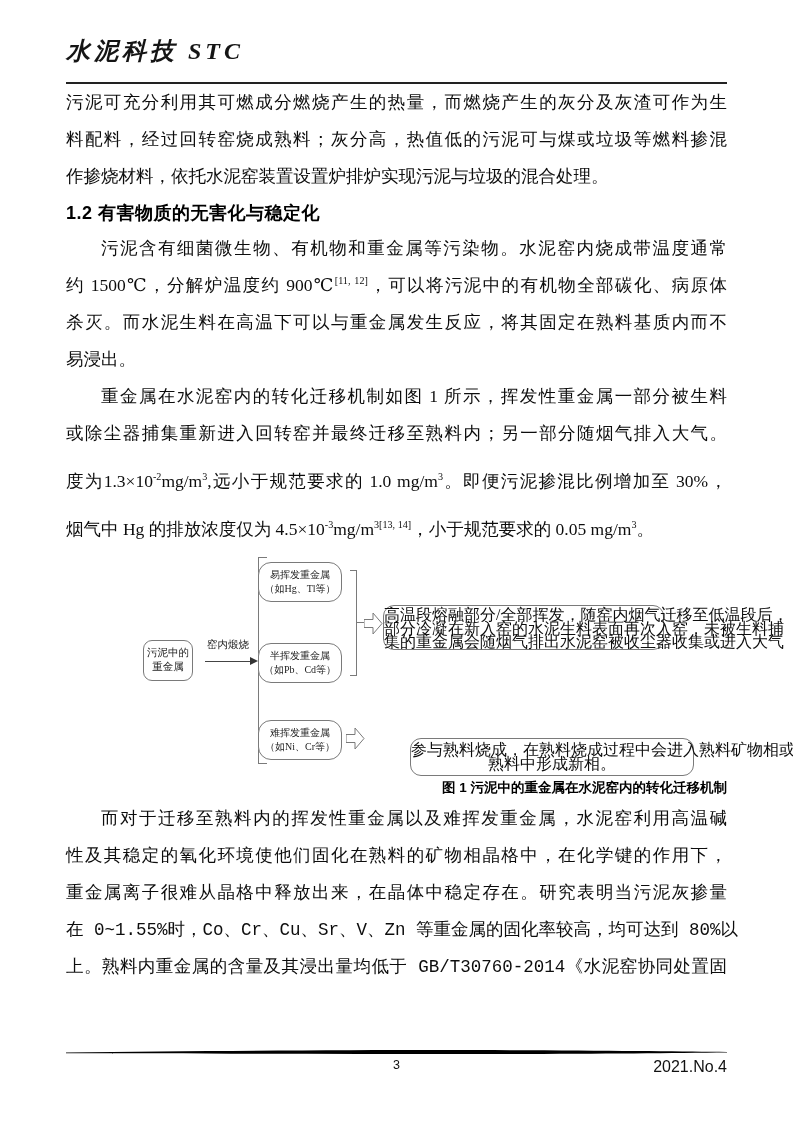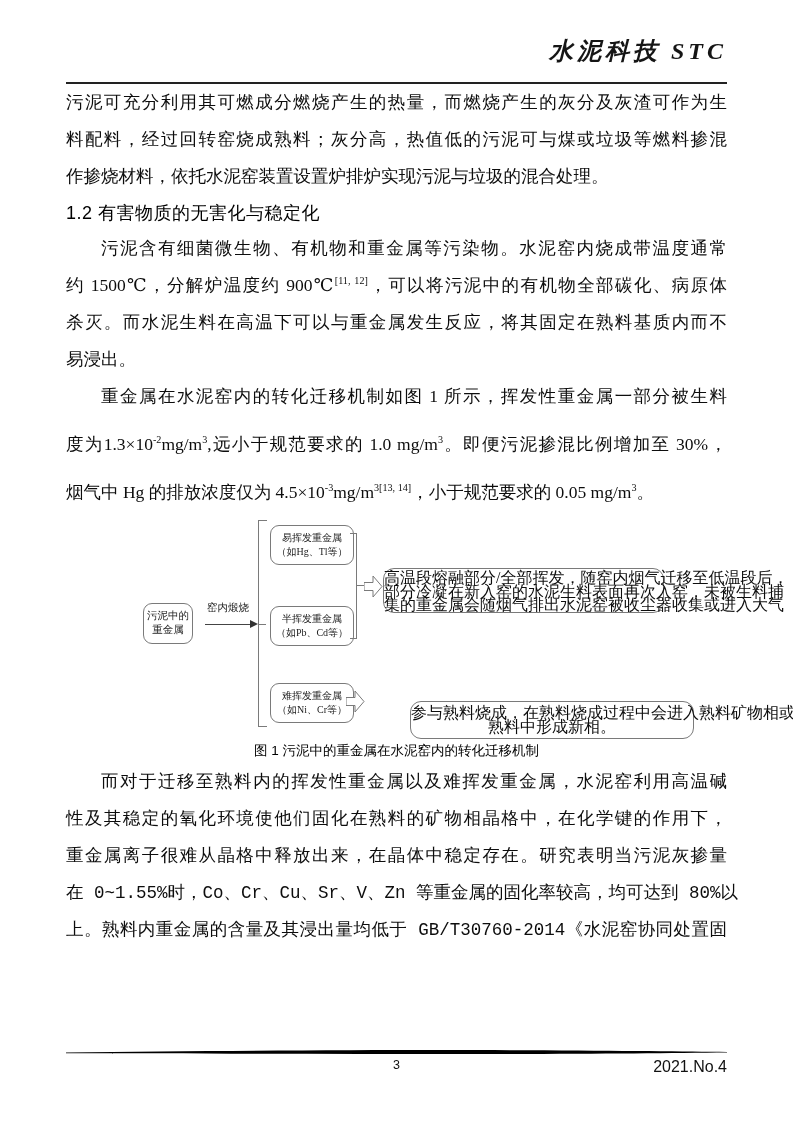--- a/index.html
+++ b/index.html
@@ -10,21 +10,21 @@
     background: #ffffff;
     overflow: hidden;
     font-family: "Liberation Serif", "DejaVu Serif", serif;
     color: #111;
   }
   .content { padding: 0 66px; }
 
   
   .header { padding-top: 34px; }
   .journal-title {
-    text-align: right;
+    text-align: left;
     font-size: 24px;
     line-height: 34px;
     font-style: italic;
     font-weight: 600;
     letter-spacing: 4px;
     color: #151515;
   }
   .header-rule {
     margin-top: 14px;
     height: 0;
@@ -43,21 +43,21 @@
     color: #0d0d0d;
   }
   .tline.lastline { text-align-last: left; }
   .tline.indent { text-indent: 35px; }
   .tline.spaced { margin-top: 11px; }
   sup { font-size: 0.58em; line-height: 0; vertical-align: super; }
 
   .section-heading {
     margin: 3px 0 2px 0;
     font-family: "Liberation Sans", "DejaVu Sans", sans-serif;
-    font-weight: 400;
+    font-weight: 700;
     font-size: 18px;
     line-height: 30px;
     letter-spacing: 0.5px;
     color: #000;
   }
 
   
   .fig-canvas {
     position: relative;
     width: 661px;
@@ -81,21 +81,21 @@
   .arrowhead {
     position: absolute; left: 184px; top: 107px; width: 0; height: 0;
     border-top: 4px solid transparent; border-bottom: 4px solid transparent;
     border-left: 8px solid #333;
   }
   .bracket-left {
     position: absolute; left: 192px; top: 7px; width: 8px; height: 205px;
     border-left: 1px solid #7a7a7a; border-top: 1px solid #7a7a7a; border-bottom: 1px solid #7a7a7a;
   }
   .stub-mid { left: 192px; top: 111px; width: 8px; border-color: #7a7a7a; }
-  .cat-box { left: 204px; width: 84px; height: 40px; padding-top: 5px; }
+  .cat-box { left: 192px; width: 84px; height: 40px; padding-top: 5px; border-radius: 13px; }
   .cat-box .bline { font-size: 10px; line-height: 14px; white-space: nowrap; }
   .cat-0 { top: 12px; }
   .cat-1 { top: 93px; }
   .cat-2 { top: 170px; }
   .bracket-right {
     position: absolute; left: 284px; top: 20px; width: 6px; height: 104px;
     border-right: 1px solid #7a7a7a; border-top: 1px solid #7a7a7a; border-bottom: 1px solid #7a7a7a;
   }
   .stub-dash { left: 290px; top: 72px; width: 8px; border-color: #7a7a7a; }
   .block-arrow { position: absolute; }
@@ -104,23 +104,23 @@
   .outcome-box { border-radius: 11px; }
   .outcome-1 { left: 317px; top: 55px; width: 281px; height: 45px; padding-top: 2px; }
   .outcome-2 { left: 302px; top: 188px; width: 284px; height: 38px; padding-top: 4px; margin-left: 42px; }
   .fig-text .tline {
     font-size: 16px; line-height: 13.5px;
     text-align: center; text-align-last: center;
   }
   .fig-text .tline.lastline { text-align-last: center; }
   .figure-caption {
     margin-top: 5px;
-    text-align: center;
-    font-family: "Liberation Sans", "DejaVu Sans", sans-serif;
-    font-weight: 400;
+    text-align: right;
+    font-family: "Liberation Sans", "DejaVu Sans", sans-serif;
+    font-weight: 700;
     font-size: 13.5px;
     line-height: 22px;
     color: #000;
   }
   .para-after-figure { margin-top: 2px; font-family: Liberation Mono, monospace; }
 
   
   .footer { position: absolute; left: 66px; top: 1048px; width: 661px; }
   .footer-rule { display: block; }
   .footer-row { position: relative; height: 20px; margin-top: 1px; }
@@ -156,20 +156,21 @@
 
     <div class="para">
         <div class="tline indent"><span>污泥含有细菌微生物、有机物和重金属等污染物。水泥窑内烧成带温度通常</span></div>
         <div class="tline"><span>约 1500℃，分解炉温度约 900℃</span><sup>[11, 12]</sup><span>，可以将污泥中的有机物全部碳化、病原体</span></div>
         <div class="tline"><span>杀灭。而水泥生料在高温下可以与重金属发生反应，将其固定在熟料基质内而不</span></div>
         <div class="tline lastline"><span>易浸出。</span></div>
       </div>
 
     <div class="para">
         <div class="tline indent"><span>重金属在水泥窑内的转化迁移机制如图 1 所示，挥发性重金属一部分被生料</span></div>
+        <div class="tline"><span>或除尘器捕集重新进入回转窑并最终迁移至熟料内；另一部分随烟气排入大气。</span></div>
         <div class="tline spaced"><span>度为1.3×10</span><sup>-2</sup><span>mg/m</span><sup>3</sup><span>,远小于规范要求的 1.0 mg/m</span><sup>3</sup><span>。即便污泥掺混比例增加至 30%，</span></div>
         <div class="tline lastline spaced"><span>烟气中 Hg 的排放浓度仅为 4.5×10</span><sup>-3</sup><span>mg/m</span><sup>3[13, 14]</sup><span>，小于规范要求的 0.05 mg/m</span><sup>3</sup><span>。</span></div>
       </div>
 
     <div class="fig-canvas">
 
       <div class="fbox source-box">
         <div class="bline">污泥中的</div>
         <div class="bline">重金属</div>
       </div>

